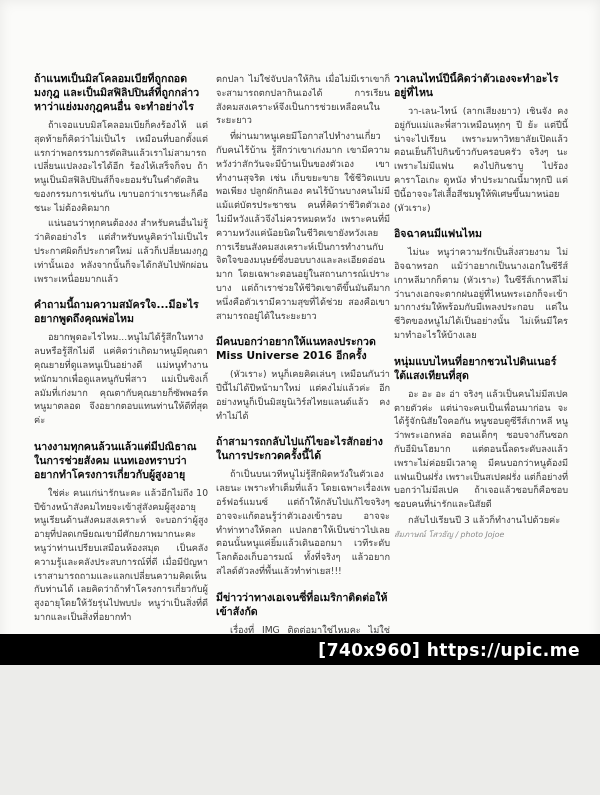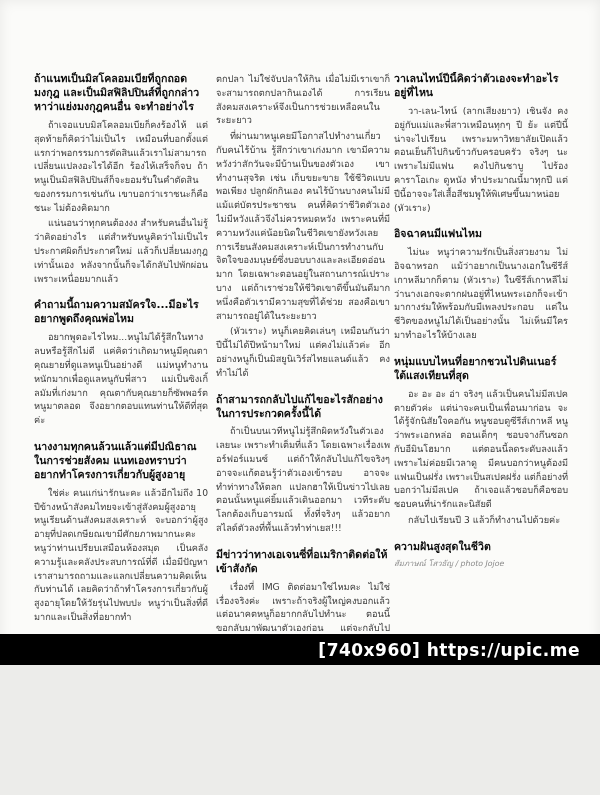--- a/index.html
+++ b/index.html
@@ -88,20 +88,21 @@
       <p>หนูถนัดวิชาสังคมและทำกิจกรรมด้านสังคมมาเยอะ เช่น ค่ายอาสา อีกอย่างก็อยากมีความรู้ด้านสังคมอย่างจริงจัง จะได้นำไปใช้ได้จริง สังคมสงเคราะห์ไม่ใช่แค่เรียนเพื่อไปแจกของให้คนอื่นอย่างที่หลายคนเข้าใจ เราเรียนเพื่อช่วยให้คนช่วยเหลือตัวเองได้ เหมือนสอนให้รู้จักการ</p>
     </div>
   </div>
 
   <div class="col col-2">
     <div class="section">
       <p class="noindent">ตกปลา ไม่ใช่จับปลาให้กิน เมื่อไม่มีเราเขาก็จะสามารถตกปลากินเองได้ การเรียนสังคมสงเคราะห์จึงเป็นการช่วยเหลือคนในระยะยาว</p>
       <p>ที่ผ่านมาหนูเคยมีโอกาสไปทำงานเกี่ยวกับคนไร้บ้าน รู้สึกว่าเขาเก่งมาก เขามีความหวังว่าสักวันจะมีบ้านเป็นของตัวเอง เขาทำงานสุจริต เช่น เก็บขยะขาย ใช้ชีวิตแบบพอเพียง ปลูกผักกินเอง คนไร้บ้านบางคนไม่มีแม้แต่บัตรประชาชน คนที่คิดว่าชีวิตตัวเองไม่มีหวังแล้วจึงไม่ควรหมดหวัง เพราะคนที่มีความหวังแค่น้อยนิดในชีวิตเขายังหวังเลย การเรียนสังคมสงเคราะห์เป็นการทำงานกับจิตใจของมนุษย์ซึ่งบอบบางและละเอียดอ่อนมาก โดยเฉพาะตอนอยู่ในสถานการณ์เปราะบาง แต่ถ้าเราช่วยให้ชีวิตเขาดีขึ้นมันดีมาก หนึ่งคือตัวเรามีความสุขที่ได้ช่วย สองคือเขาสามารถอยู่ได้ในระยะยาว</p>
     </div>
     <div class="section">
+      <h3>มีคนบอกว่าอยากให้แนทลงประกวด Miss Universe 2016 อีกครั้ง</h3>
       <p>(หัวเราะ) หนูก็เคยคิดเล่นๆ เหมือนกันว่าปีนี้ไม่ได้ปีหน้ามาใหม่ แต่คงไม่แล้วค่ะ อีกอย่างหนูก็เป็นมิสยูนิเวิร์สไทยแลนด์แล้ว คงทำไม่ได้</p>
     </div>
     <div class="section">
       <h3>ถ้าสามารถกลับไปแก้ไขอะไรสักอย่างในการประกวดครั้งนี้ได้</h3>
       <p>ถ้าเป็นบนเวทีหนูไม่รู้สึกผิดหวังในตัวเองเลยนะ เพราะทำเต็มที่แล้ว โดยเฉพาะเรื่องเพอร์ฟอร์แมนซ์ แต่ถ้าให้กลับไปแก้ไขจริงๆ อาจจะแก้ตอนรู้ว่าตัวเองเข้ารอบ อาจจะทำท่าทางให้ตลก แปลกฮาให้เป็นข่าวไปเลย ตอนนั้นหนูแค่ยิ้มแล้วเดินออกมา เวทีระดับโลกต้องเก็บอารมณ์ ทั้งที่จริงๆ แล้วอยากสไลด์ตัวลงที่พื้นแล้วทำท่าเยส!!!</p>
     </div>
     <div class="section">
       <h3>มีข่าวว่าทางเอเจนซี่ที่อเมริกาติดต่อให้เข้าสังกัด</h3>
       <p>เรื่องที่ IMG ติดต่อมาใช่ไหมคะ ไม่ใช่เรื่องจริงค่ะ เพราะถ้าจริงผู้ใหญ่คงบอกแล้ว แต่อนาคตหนูก็อยากกลับไปทำนะ ตอนนี้ขอกลับมาพัฒนาตัวเองก่อน แต่จะกลับไปแน่นอน การเป็นนางแบบวิกตอเรียส์ซีเคร็ตเป็นความฝันหนึ่งที่อยากทำ การเป็นนางแบบให้แบรนด์นี้มันบ่งบอกอะไรหลายๆ อย่างในตัวคนคนหนึ่ง หนึ่งคือความอดทน สองคือระเบียบวินัย ไม่ว่าจะเป็นการกินอาหาร การออกกำลังกาย การพักผ่อน นางฟ้าวิกตอเรียส์ซีเคร็ตเป็นแบบอย่างเรื่องระเบียบวินัย รู้ว่าเป็นยากมาก แต่คงไม่ไกลเกินเอื้อม</p>
     </div>
@@ -117,21 +118,20 @@
       <p>ไม่นะ หนูว่าความรักเป็นสิ่งสวยงาม ไม่อิจฉาหรอก แม้ว่าอยากเป็นนางเอกในซีรีส์เกาหลีมากก็ตาม (หัวเราะ) ในซีรีส์เกาหลีไม่ว่านางเอกจะตากฝนอยู่ที่ไหนพระเอกก็จะเข้ามากางร่มให้พร้อมกับมีเพลงประกอบ แต่ในชีวิตของหนูไม่ได้เป็นอย่างนั้น ไม่เห็นมีใครมาทำอะไรให้บ้างเลย</p>
     </div>
     <div class="section">
       <h3>หนุ่มแบบไหนที่อยากชวนไปดินเนอร์ใต้แสงเทียนที่สุด</h3>
       <p>อะ อะ อะ อ่า จริงๆ แล้วเป็นคนไม่มีสเปคตายตัวค่ะ แต่น่าจะคบเป็นเพื่อนมาก่อน จะได้รู้จักนิสัยใจคอกัน หนูชอบดูซีรีส์เกาหลี หนูว่าพระเอกหล่อ ตอนเด็กๆ ชอบจางกึนซอกกับอีมินโฮมาก แต่ตอนนี้ลดระดับลงแล้วเพราะไม่ค่อยมีเวลาดู มีคนบอกว่าหนูต้องมีแฟนเป็นฝรั่ง เพราะเป็นสเปคฝรั่ง แต่ก็อย่างที่บอกว่าไม่มีสเปค ถ้าเจอแล้วชอบก็คือชอบ ชอบคนที่น่ารักและนิสัยดี</p>
     </div>
     <div class="section">
       <p>กลับไปเรียนปี 3 แล้วก็ทำงานไปด้วยค่ะ</p>
     </div>
     <div class="section">
-      <h3>ความฝันสูงสุดในชีวิต</h3>
       <p class="byline noindent">สัมภาษณ์ โสวธัญ / photo Jojoe</p>
     </div>
   </div>
 
   <div class="thanks">
     <div>ขอบคุณเสื้อผ้า</div>
     <div>Anchavika ชั้น 2 เซ็นทรัล ชิดลม โทร. 08-1515-7081</div>
     <div>Insomnia ชั้น 2 เอม เซ็นทรัลเวิลด์ โทร. 0-2100-9999</div>
   </div>
 

